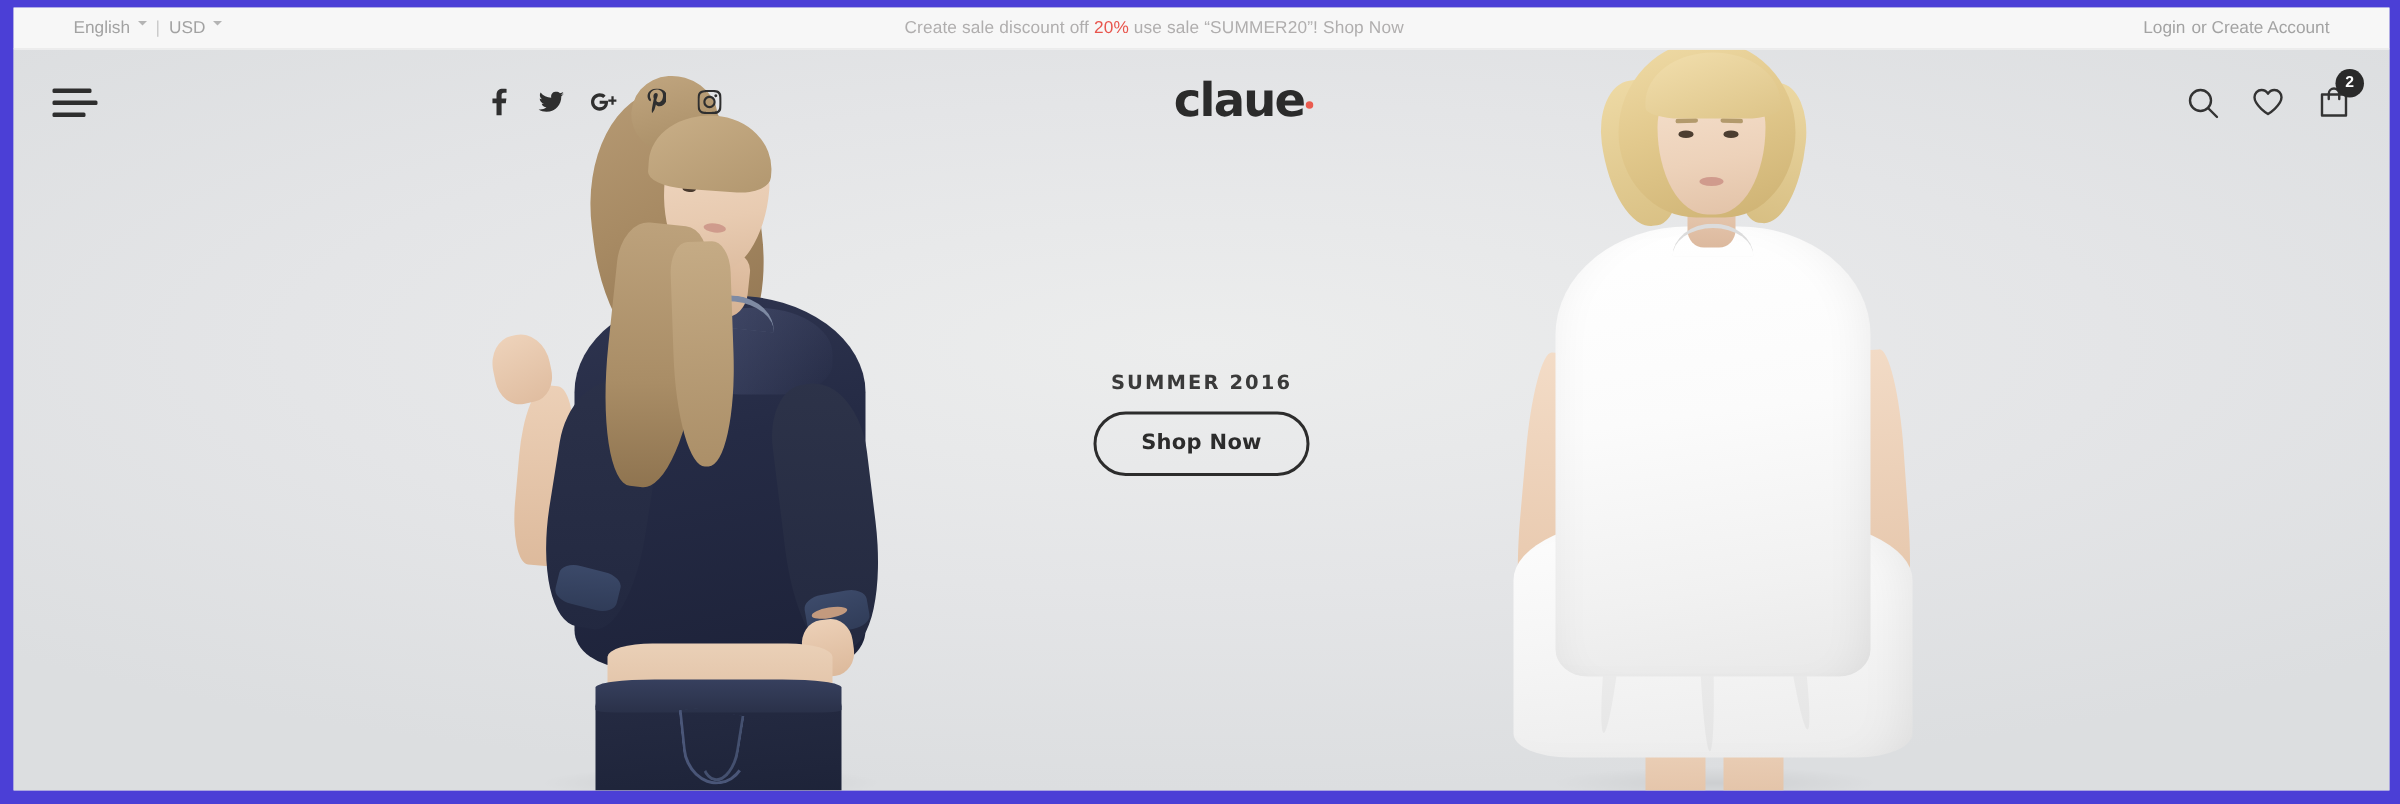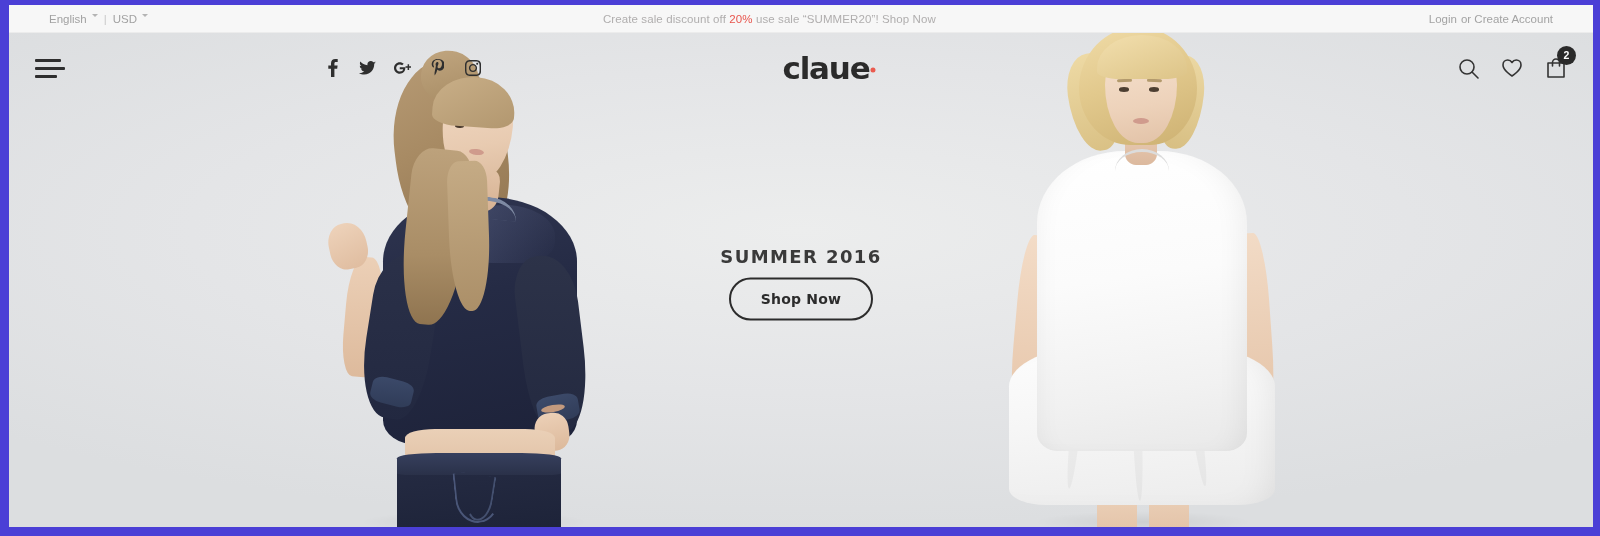--- a/index.html
+++ b/index.html
@@ -131,21 +131,21 @@
   }
 
   
   .hero-copy {
     position:absolute; left:50%; top:50%;
     transform:translate(-50%,-46%);
     text-align:center; z-index:20;
     width:520px;
   }
   .hero-eyebrow {
-    font-size:18px; font-weight:bold; color:#3a3a3a;
+    font-size:13px; font-weight:bold; color:#3a3a3a;
     letter-spacing:1.4px; margin-bottom:11px;
     font-family:"DejaVu Sans", sans-serif;
   }
   .hero-title {
     font-size:62px; font-weight:bold; color:#2e2e2e;
     letter-spacing:-1px; line-height:1;
     margin-bottom:26px;
     font-family:"DejaVu Sans", sans-serif;
   }
   .hero-cta {

